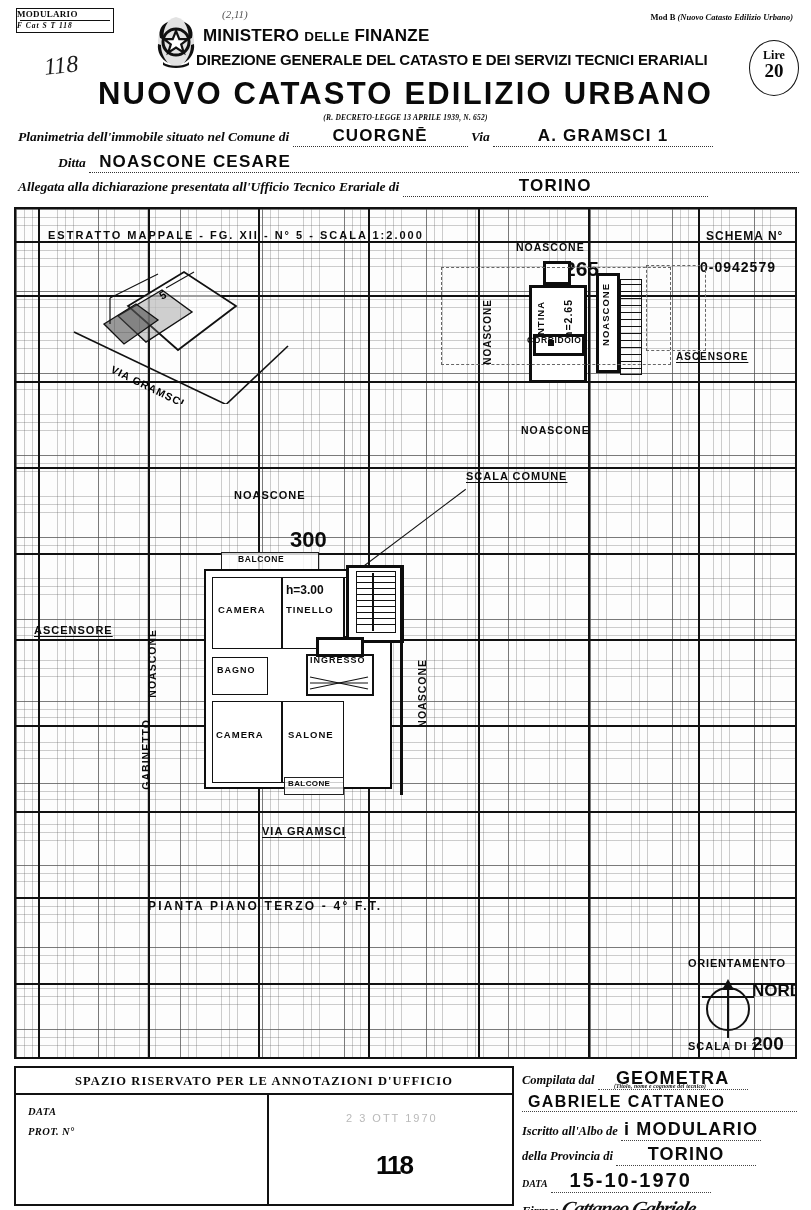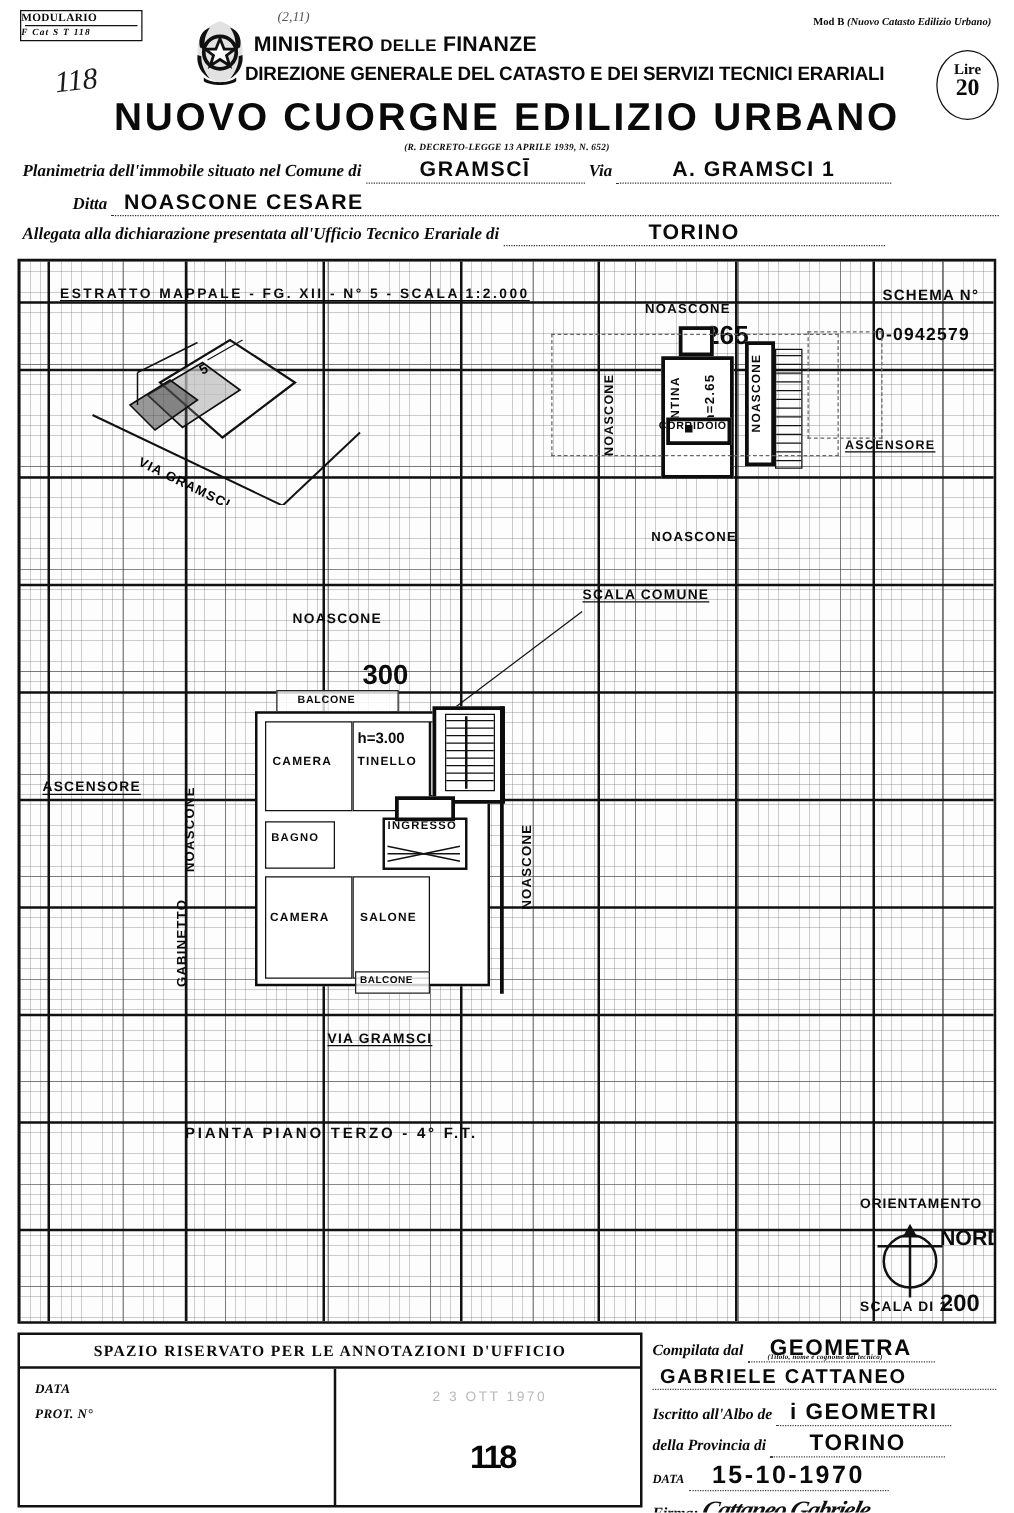--- a/index.html
+++ b/index.html
@@ -255,26 +255,26 @@
     <span class="sm">DELLE</span>
     <span>FINANZE</span>
   </div>
   <div class="min2">DIREZIONE GENERALE DEL CATASTO E DEI SERVIZI TECNICI ERARIALI</div>
 
   <div class="lire-stamp">
     <div class="l1">Lire</div>
     <div class="l2">20</div>
   </div>
 
-  <div class="big-title">NUOVO CUORGNE EDILIZIO URBANO</div>
+  <div class="big-title">NUOVO CATASTO EDILIZIO URBANO</div>
   <div class="decree">(R. DECRETO-LEGGE 13 APRILE 1939, N. 652)</div>
 
   <div class="formrow r1">
     <span class="lbl">Planimetria dell'immobile situato nel Comune di</span>
-    <span class="fill" style="width:175px">GRAMSCĪ</span>
+    <span class="fill" style="width:175px">CUORGNĒ</span>
     <span class="lbl">Via</span>
     <span class="fill" style="width:220px">A. GRAMSCI 1</span>
   </div>
 
   <div class="formrow r2">
     <span class="lbl">Ditta</span>
     <span class="fill" style="width:710px;text-align:left;padding-left:10px">NOASCONE  CESARE</span>
   </div>
 
   <div class="formrow r3">
@@ -457,21 +457,21 @@
     <div class="sign-row">
       <span>Compilata dal</span>
       <span class="sfill" style="width:150px;text-align:center">GEOMETRA</span>
       <div class="sub-note" style="position:absolute;left:92px;top:15px;">(Titolo, nome e cognome del tecnico)</div>
     </div>
     <div class="sign-row" style="height:26px">
       <span class="sign-big">GABRIELE  CATTANEO</span>
     </div>
     <div class="sign-row">
       <span>Iscritto all'Albo de</span>
-      <span class="sfill" style="width:140px;text-align:center">i  GEOMETRI</span>
+      <span class="sfill" style="width:140px;text-align:center">i  MODULARIO</span>
     </div>
     <div class="sign-row">
       <span>della Provincia di</span>
       <span class="sfill" style="width:140px;text-align:center">TORINO</span>
     </div>
     <div class="sign-row" style="height:28px">
       <span style="font-size:10px">DATA</span>
       <span class="sfill" style="width:160px;text-align:center;font-size:20px;letter-spacing:2px">15-10-1970</span>
     </div>
     <div class="sign-row">

